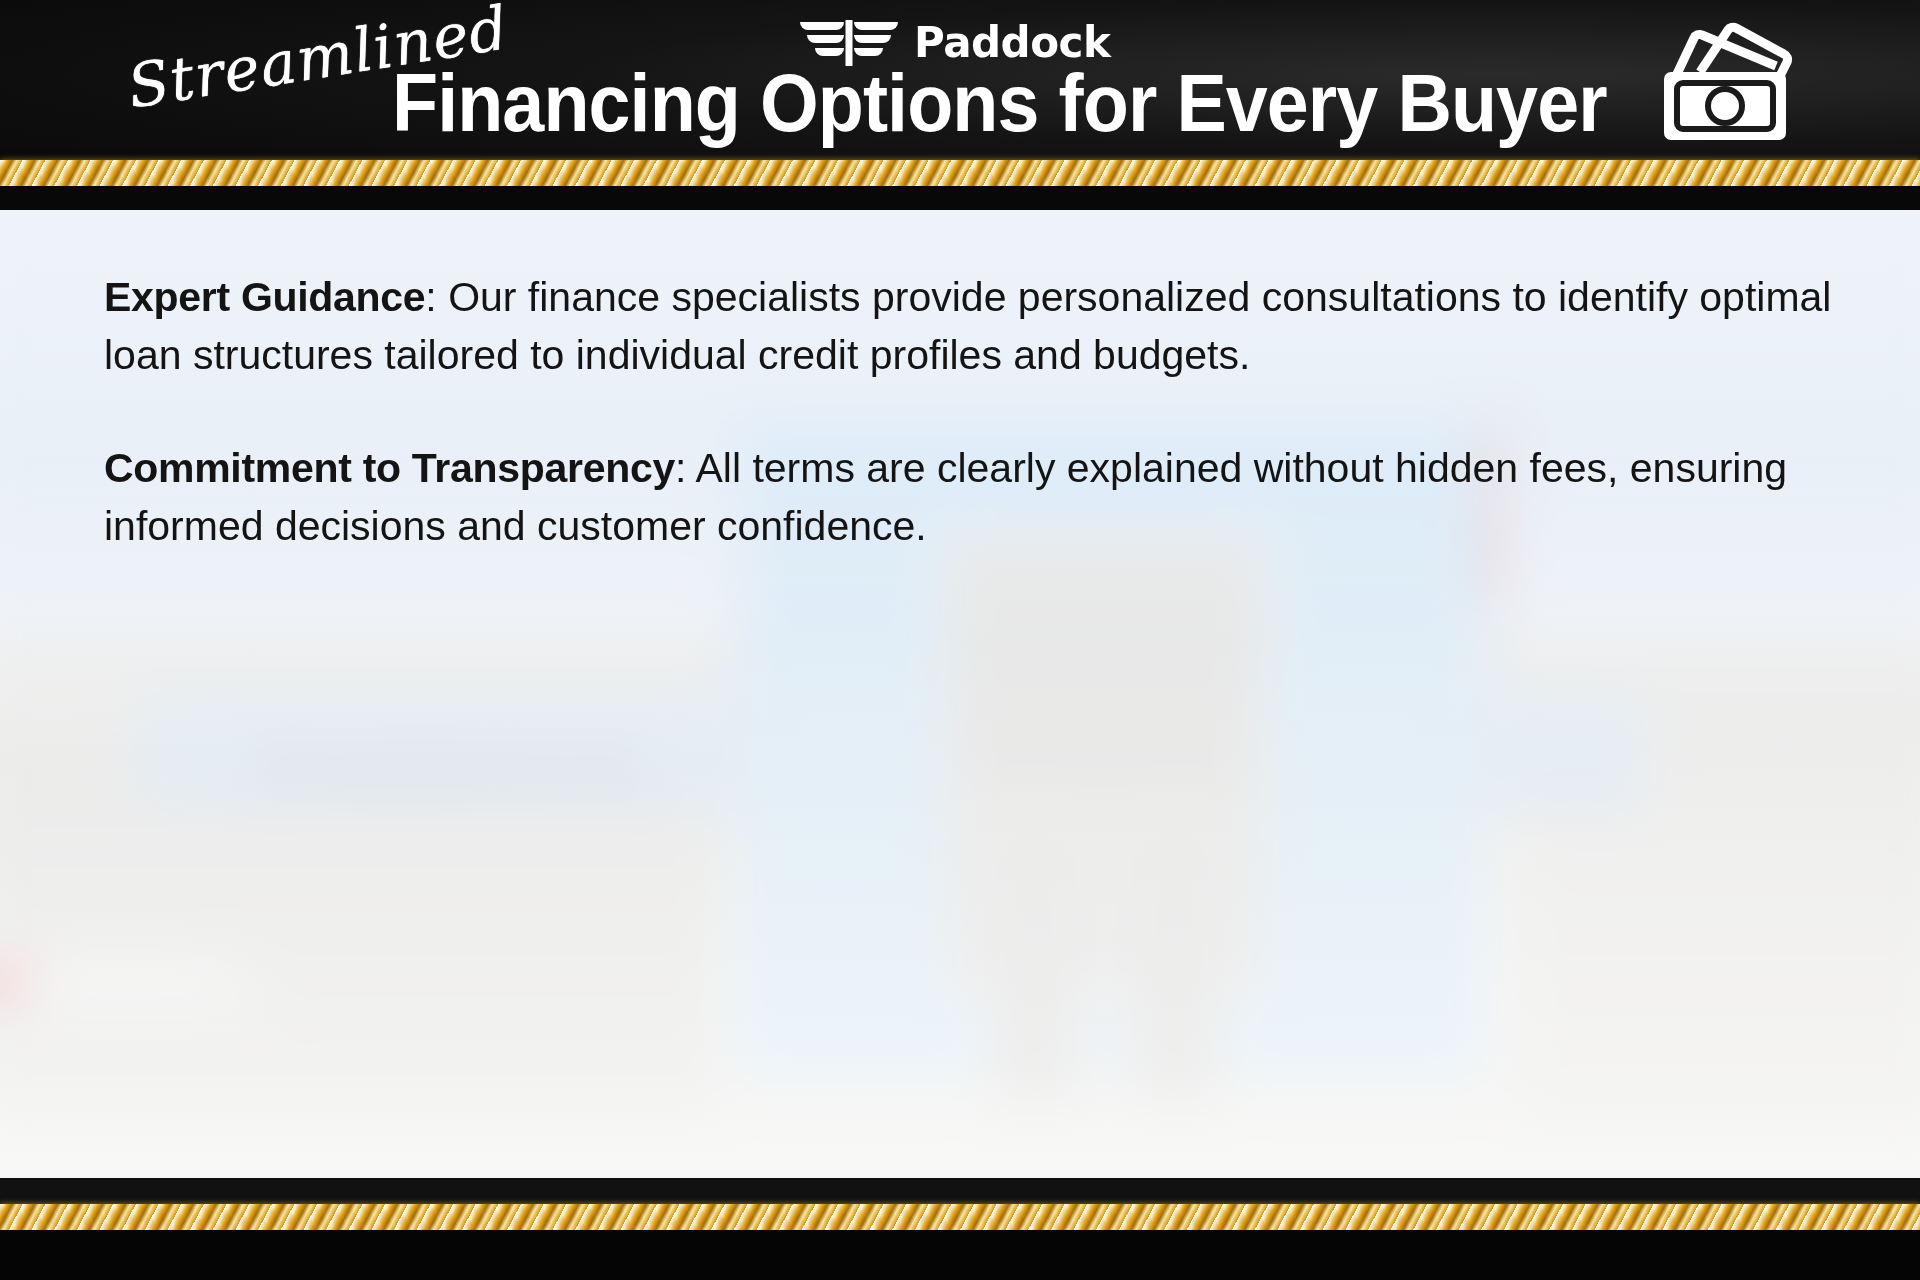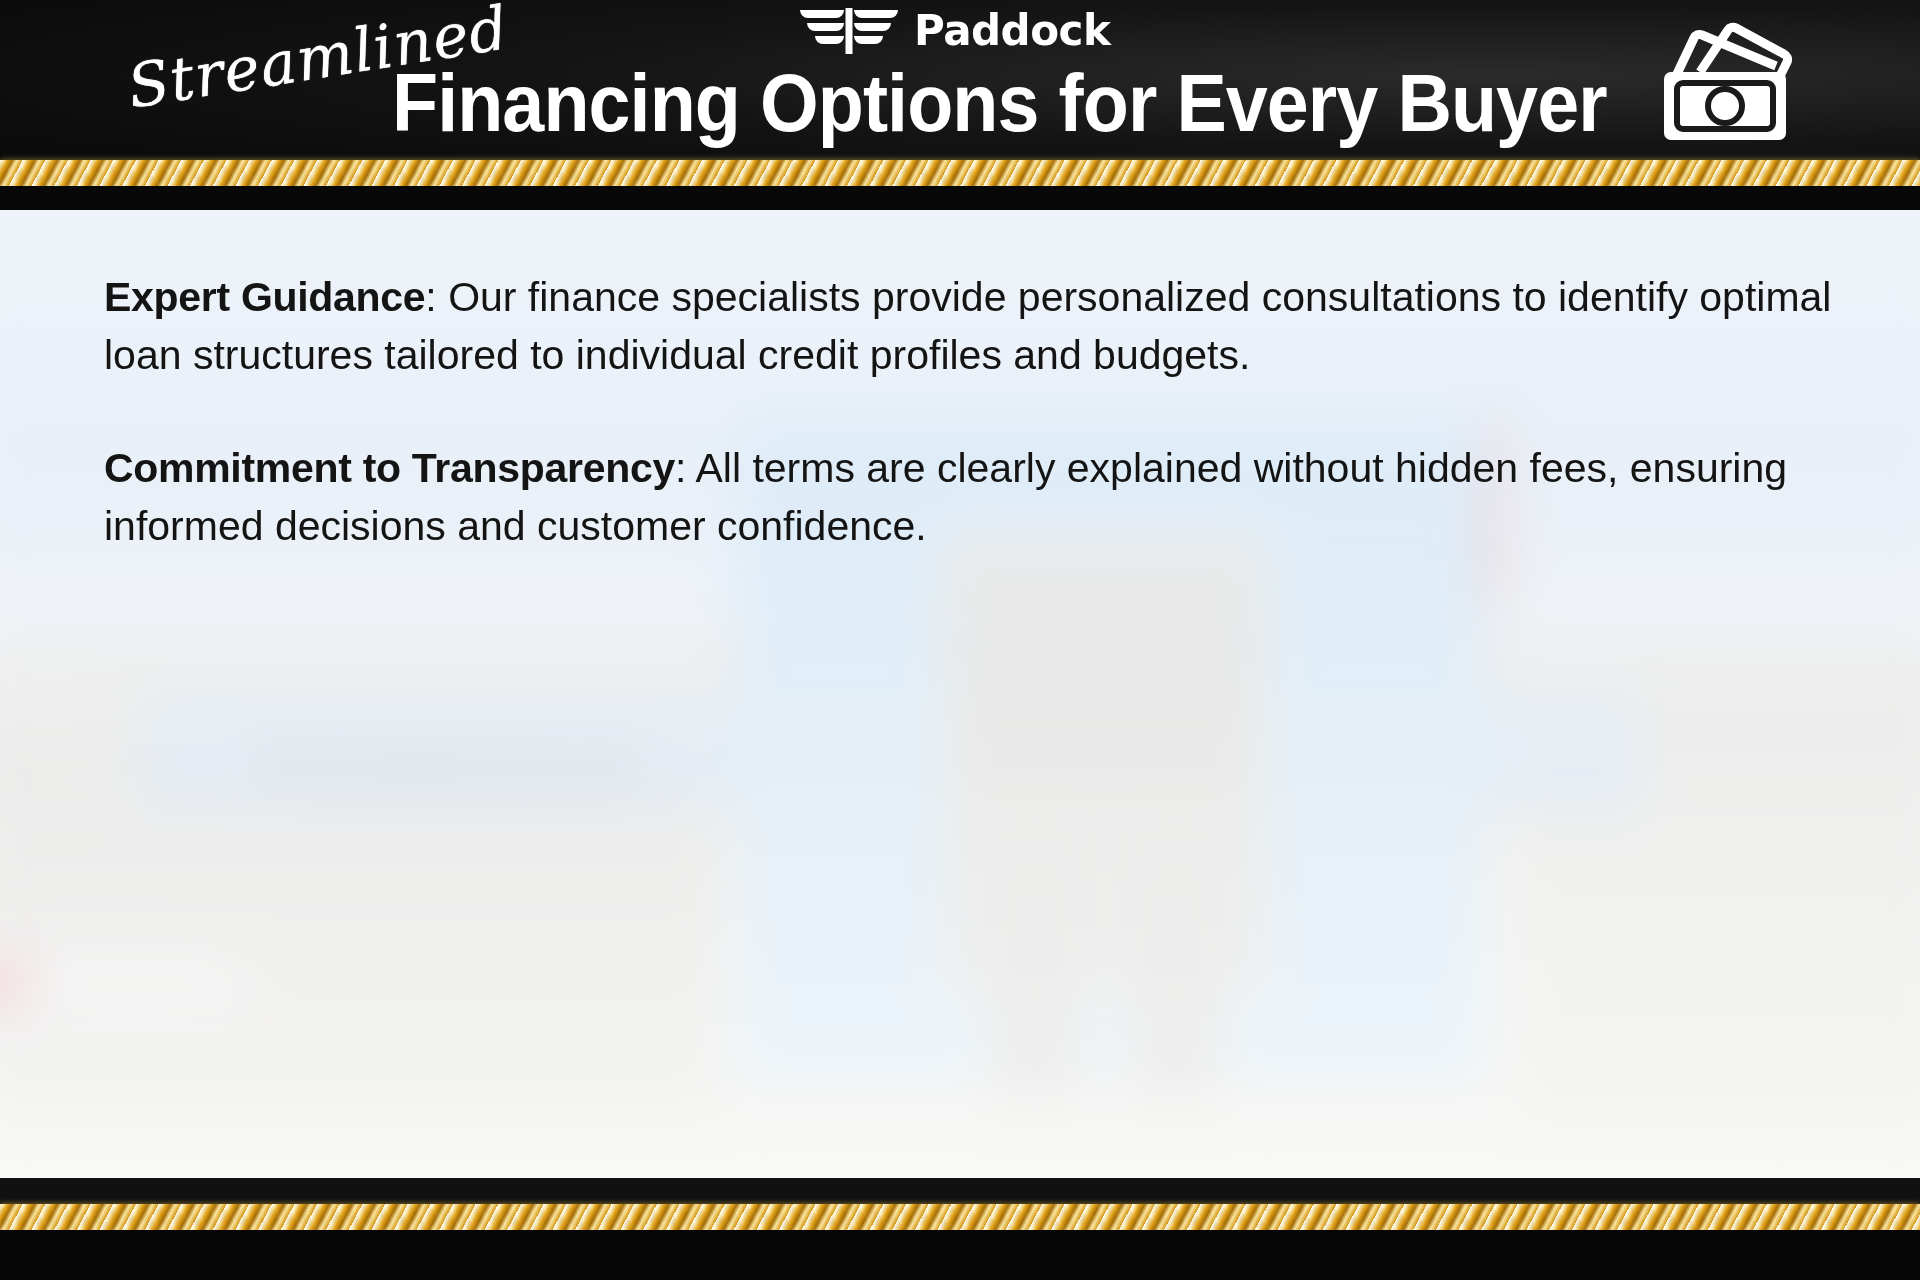--- a/index.html
+++ b/index.html
@@ -32,21 +32,21 @@
     position:absolute; left:392px; top:60px;
     font-family:"Liberation Sans Narrow","Liberation Sans", sans-serif;
     font-weight:bold; font-size:82px; line-height:86px;
     color:#ffffff; letter-spacing:-1px;
     transform:scaleX(0.92); transform-origin:left center;
     white-space:nowrap;
   }
 
   
   .brand{
-    position:absolute; left:800px; top:8px;
+    position:absolute; left:800px; top:20px;
     display:flex; align-items:center; gap:16px;
   }
   .wing-mark{ width:98px; height:46px; display:block; }
   .brand-word{
     font-family:"DejaVu Sans", sans-serif;
     font-weight:bold; font-size:42px; color:#fff;
     letter-spacing:-0.5px; line-height:42px;
   }
 
   

